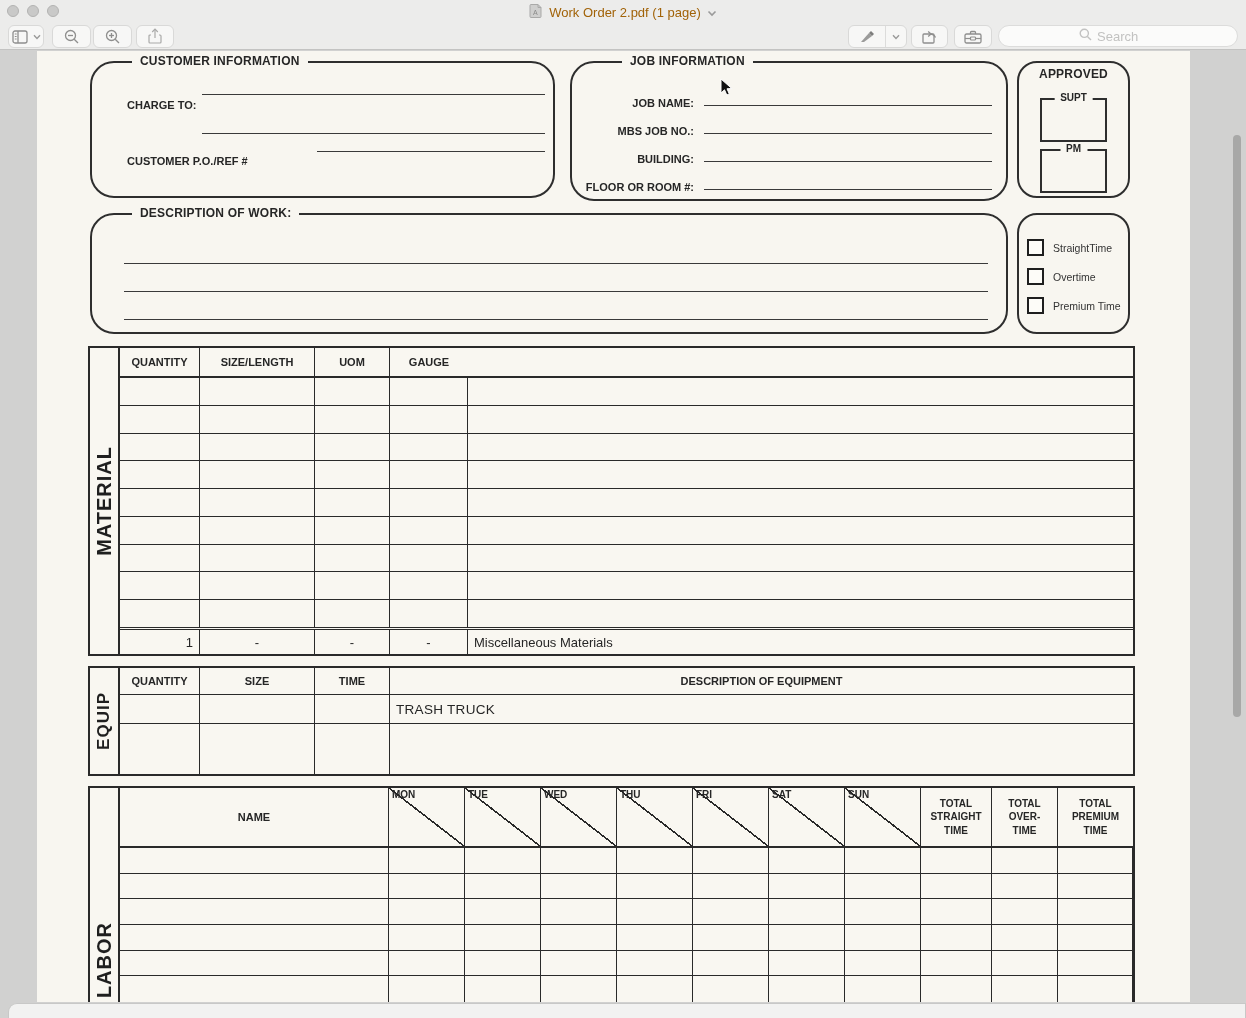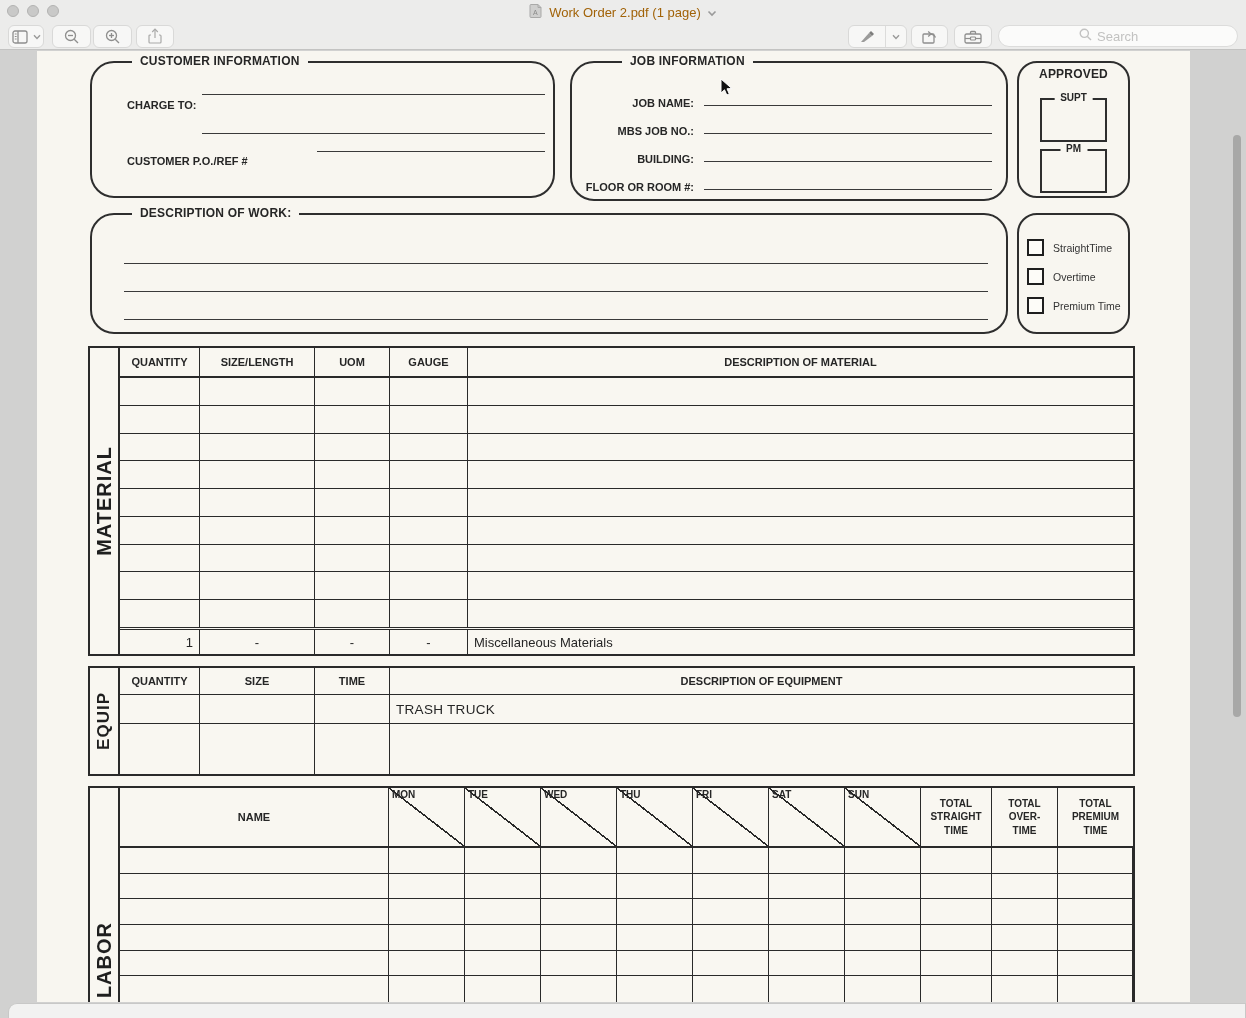--- a/index.html
+++ b/index.html
@@ -248,21 +248,20 @@
   <div class="ftable mat" style="top:295px; height:310px;">
     <div class="sidecol">
       <span class="sidelabel">MATERIAL</span>
     </div>
     <div class="tcontent">
       <div class="thead" style="height:30px;">
         <div class="hcell">QUANTITY</div>
         <div class="hcell">SIZE/LENGTH</div>
         <div class="hcell">UOM</div>
         <div class="hcell">GAUGE</div>
-        <div class="hcell">DESCRIPTION OF MATERIAL</div>
       </div>
       <div style="flex:1; display:flex; flex-direction:column;">
         <div class="trow grow">
           <div class="tcell"></div>
             <div class="tcell"></div>
             <div class="tcell"></div>
             <div class="tcell"></div>
             <div class="tcell"></div>
         </div>
       <div class="trow grow">

